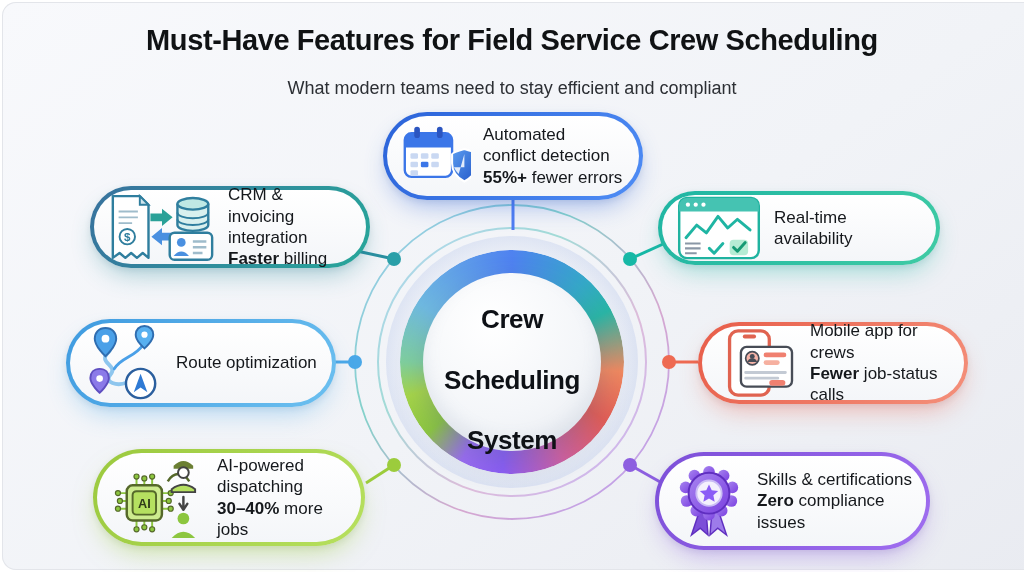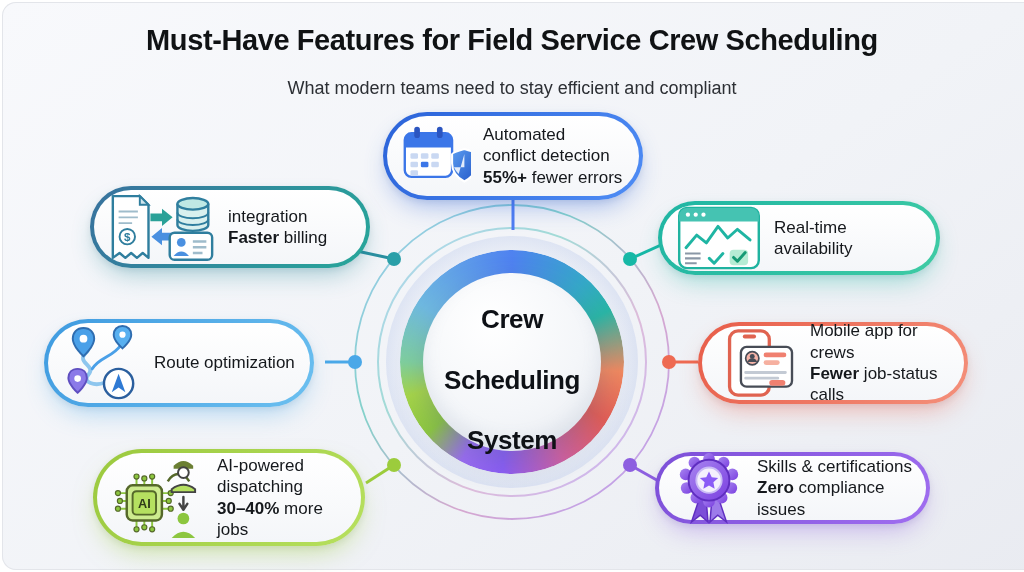--- a/index.html
+++ b/index.html
@@ -34,25 +34,25 @@
   .pill{position:absolute;z-index:4;box-sizing:border-box;display:flex;align-items:center;gap:12px;
         padding:8px 14px;border:4px solid transparent;border-radius:60px;
         background:linear-gradient(180deg,#ffffff,#f4f6f9) padding-box,
                    linear-gradient(125deg,var(--a),var(--b)) border-box;
         box-shadow:0 12px 26px -8px var(--glow),0 2px 6px rgba(30,40,60,.08);}
   .icon{flex:0 0 auto;display:flex;align-items:center;justify-content:center;}
   .ptxt{font-size:17px;line-height:1.26;color:#15181c;}
   .ln.stat b{font-weight:700;}
   .p1{left:383px;top:112px;width:260px;height:88px;--a:#2b63d9;--b:#4f8df5;--glow:rgba(47,99,217,.45);}
   .p2{left:90px;top:186px;width:280px;height:82px;--a:#38719e;--b:#27a79a;--glow:rgba(42,140,155,.45);}
-  .p3{left:658px;top:201px;width:282px;height:74px;--a:#1fb5a3;--b:#3fcba4;--glow:rgba(31,181,163,.45);}
-  .p4{left:44px;top:319px;width:270px;height:88px;--a:#3f9be0;--b:#6cc0f0;--glow:rgba(74,168,232,.45);}
+  .p3{left:658px;top:191px;width:282px;height:74px;--a:#1fb5a3;--b:#3fcba4;--glow:rgba(31,181,163,.45);}
+  .p4{left:66px;top:319px;width:270px;height:88px;--a:#3f9be0;--b:#6cc0f0;--glow:rgba(74,168,232,.45);}
   .p5{left:698px;top:322px;width:270px;height:82px;--a:#e85d49;--b:#f4907b;--glow:rgba(232,97,77,.45);}
   .p6{left:93px;top:449px;width:272px;height:97px;--a:#9bc93e;--b:#b7e05e;--glow:rgba(156,204,60,.5);}
-  .p7{left:655px;top:452px;width:275px;height:72px;--a:#7c4fd8;--b:#a06ef0;--glow:rgba(141,95,224,.45);}
+  .p7{left:655px;top:452px;width:275px;height:98px;--a:#7c4fd8;--b:#a06ef0;--glow:rgba(141,95,224,.45);}
 </style>
 </head>
 <body>
 
 <div class="stage">
   <div class="card"></div>
 
   <svg class="decor" width="1024" height="572" viewBox="0 0 1024 572">
     <defs>
       <linearGradient id="ringlg" x1="0" y1="0" x2="1" y2="1">
@@ -176,20 +176,21 @@
         <path d="M72,12 v22 a16,6 0 0 0 32,0 v-22" fill="#d8f0ee" stroke="#2f7e9e" stroke-width="2.5"></path>
         <ellipse cx="88" cy="12" rx="16" ry="6" fill="#bfe8e4" stroke="#2f7e9e" stroke-width="2.5"></ellipse>
         <path d="M72,21 a16,6 0 0 0 32,0 M72,28 a16,6 0 0 0 32,0" fill="none" stroke="#2f7e9e" stroke-width="2"></path>
         <rect x="64" y="42" width="44" height="28" rx="5" fill="#fff" stroke="#2f7e9e" stroke-width="2.5"></rect>
         <circle cx="76" cy="52" r="4.5" fill="#4a90e0"></circle>
           <path d="M68,66 q8,-9 16,0 z" fill="#4a90e0"></path>
         <path d="M88,51 h14 M88,57 h14 M88,63 h10" stroke="#9fbccb" stroke-width="2.5"></path>
       </svg>
     </span>
     <div class="ptxt">
+      <div class="ln">CRM &amp; invoicing</div>
       <div class="ln">integration</div>
       <div class="ln stat"><b>Faster</b><span> billing</span></div>
     </div>
   </div>
 
   <div class="pill p3">
     <span class="icon">
       <svg width="86" height="66" viewBox="0 0 88 68">
         <rect x="3" y="3" width="82" height="62" rx="8" fill="#fff" stroke="#20b3a0" stroke-width="2.5"></rect>
         <path d="M3,11 a8,8 0 0 1 8,-8 h66 a8,8 0 0 1 8,8 v6 h-82 z" fill="#45c3b2"></path>

